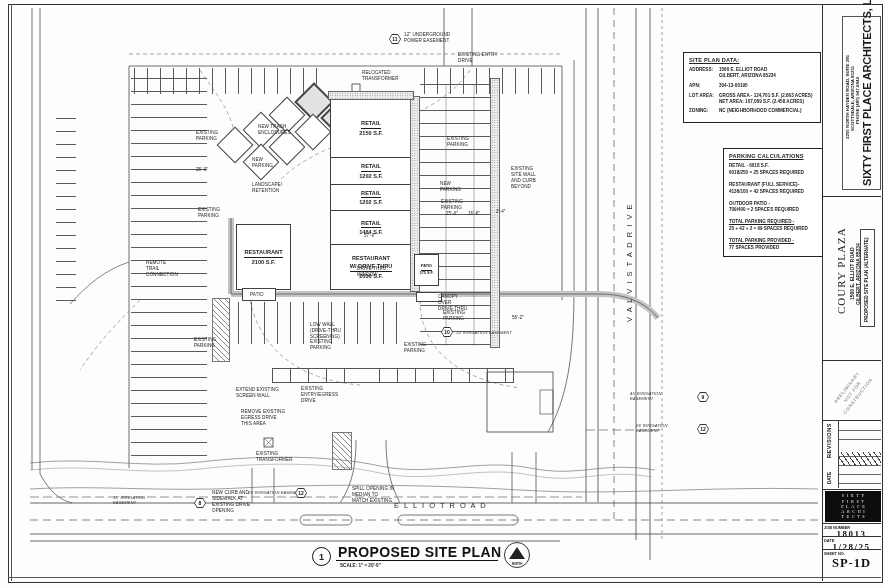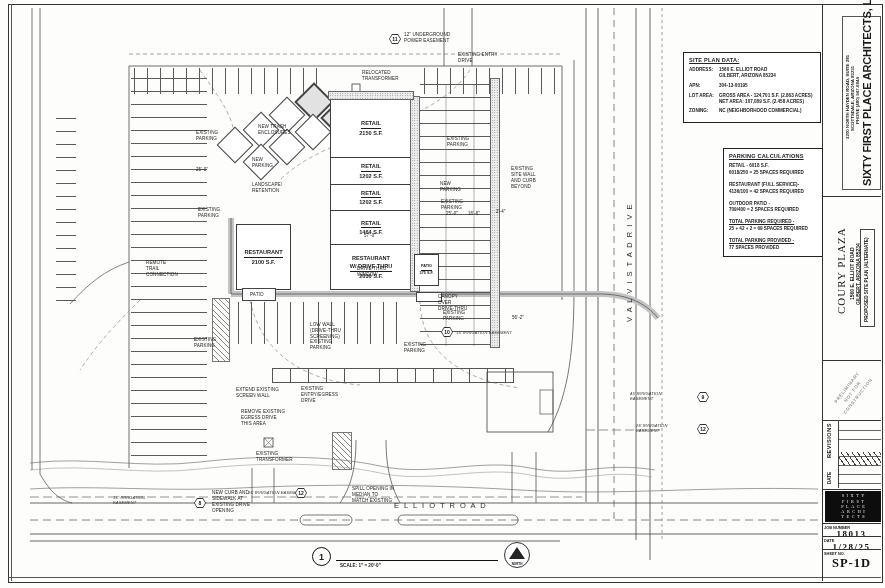--- a/index.html
+++ b/index.html
@@ -313,20 +313,21 @@
         <div class="pc-line u gap">TOTAL PARKING REQUIRED -</div>
         <div class="pc-line">25 + 42 + 2 = 69 SPACES REQUIRED</div>
         <div class="pc-line u gap">TOTAL PARKING PROVIDED -</div>
         <div class="pc-line">77 SPACES PROVIDED</div>
       </div>
   </div>
 
   <div class="detail-bubble">
       <span>1</span>
     </div>
+  <div class="footer-title">PROPOSED SITE PLAN</div>
   <div class="footer-underline"></div>
   <div class="footer-scale">SCALE: 1" = 20'-0"</div>
   <div class="north">
     <div class="tri"></div>
     <div class="nlab">NORTH</div>
   </div>
 
   <div class="arch-inner-box"></div>
   <div class="vtext" style="left:861px;top:186px;font-size:11px;font-weight:bold;letter-spacing:-0.2px">SIXTY FIRST PLACE ARCHITECTS, LTD.</div>
   <div class="vtext" style="left:845px;top:139px;font-size:4.4px;font-weight:bold">3200 NORTH HAYDEN ROAD, SUITE 285</div>

